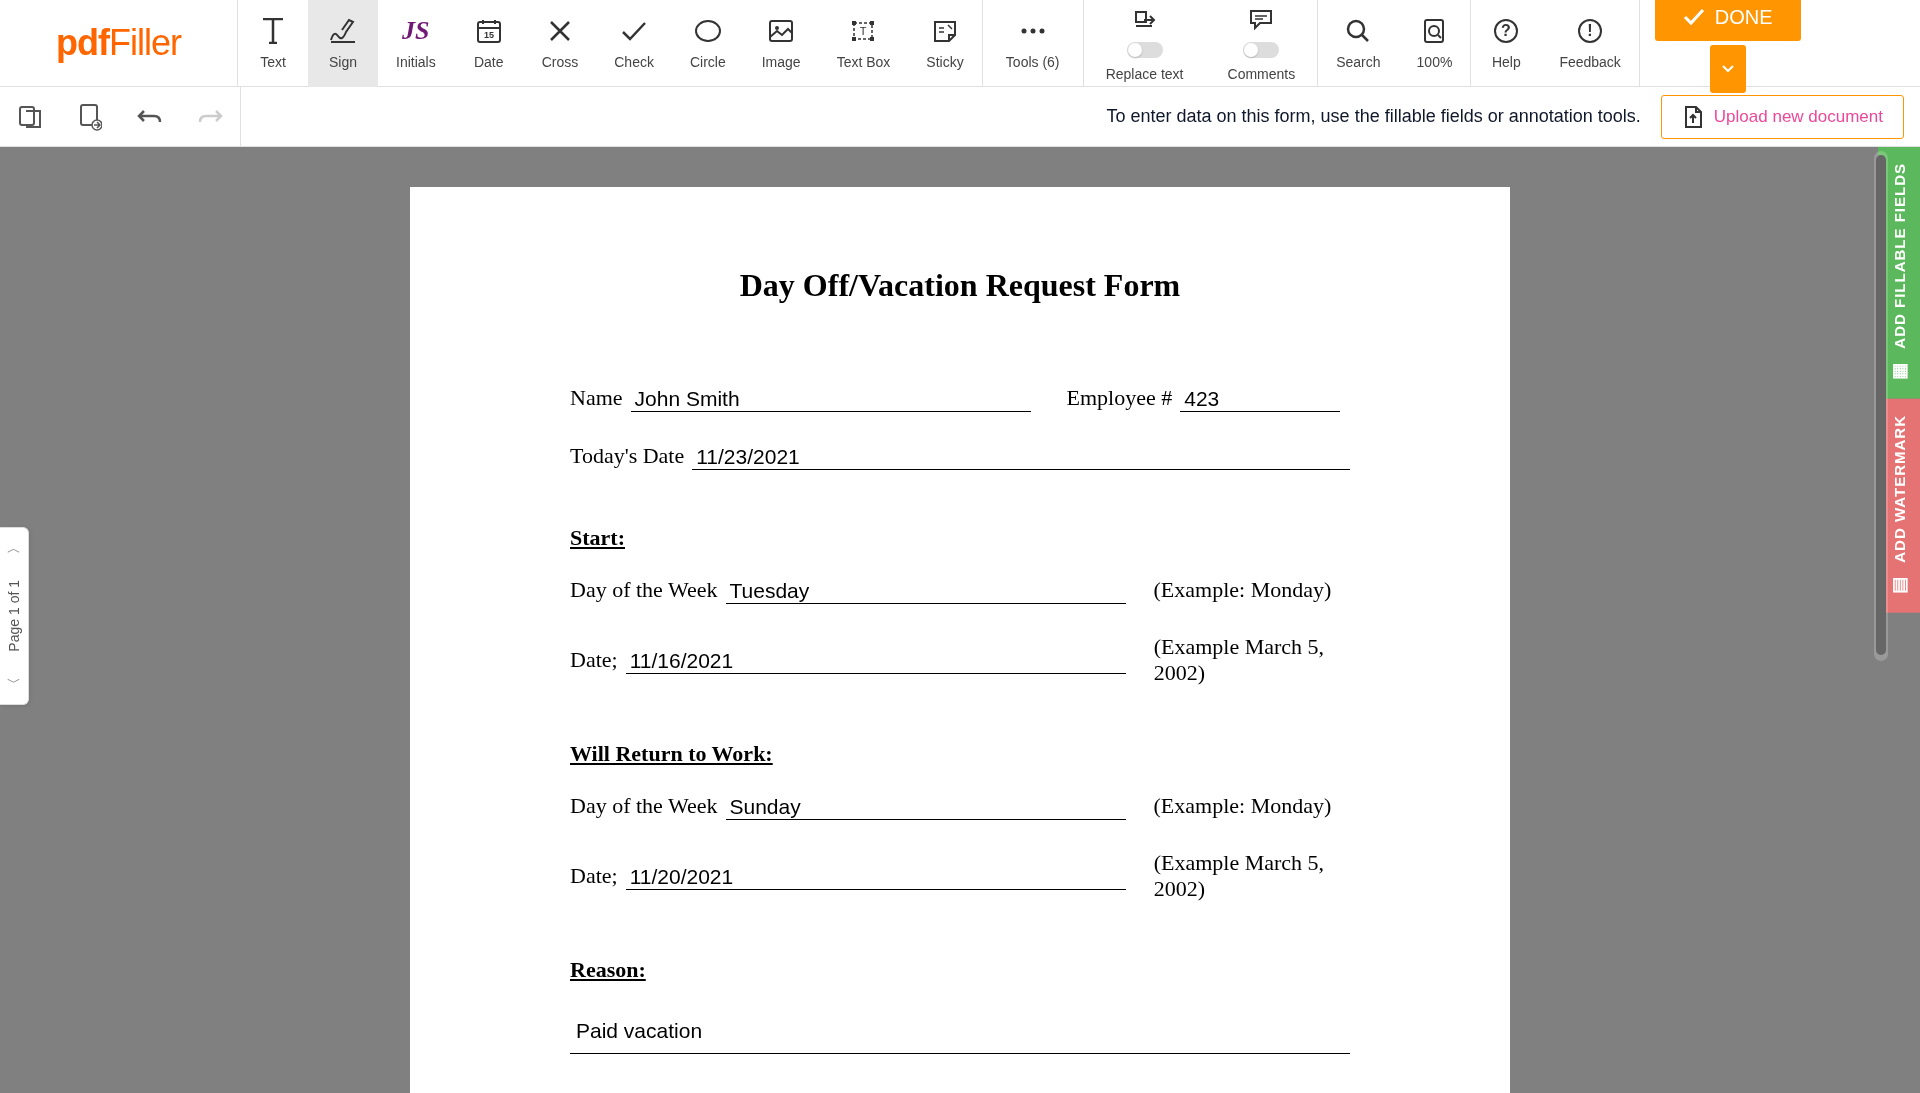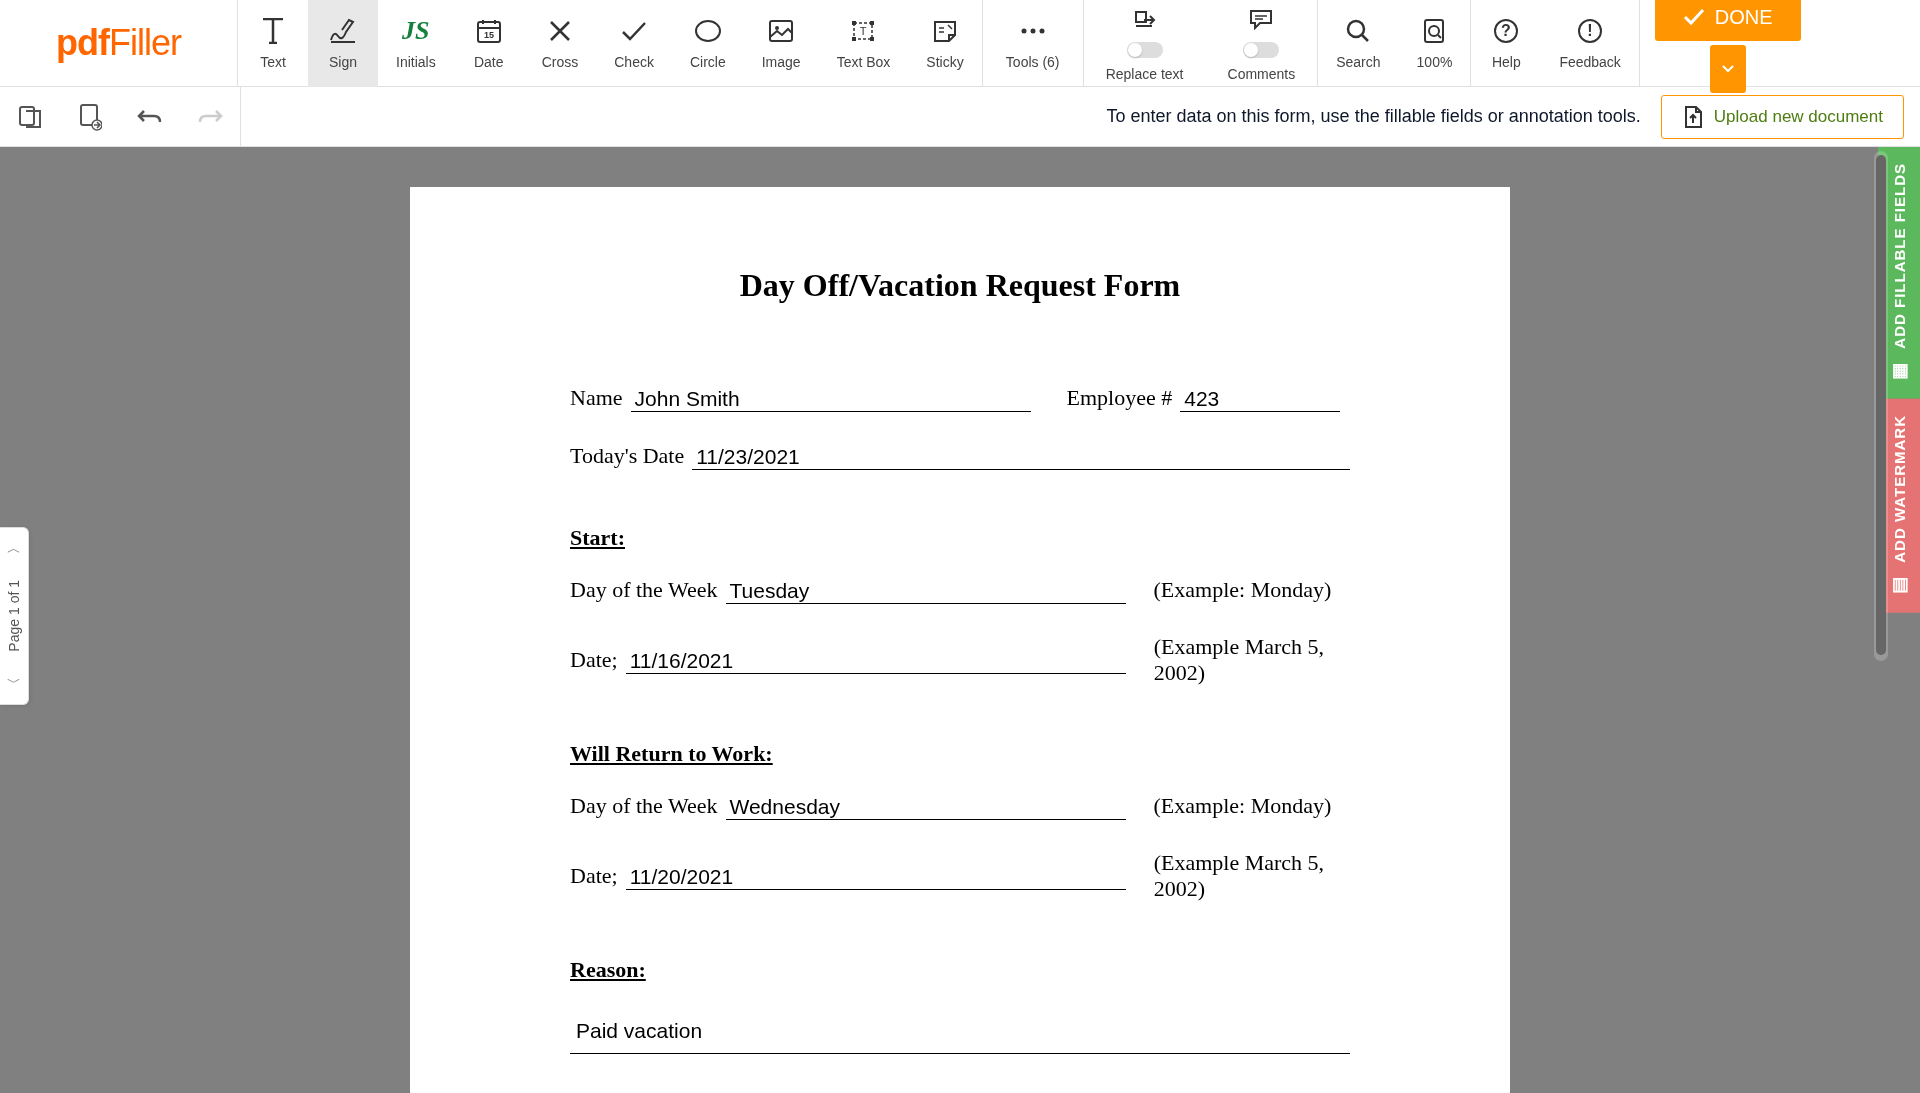--- a/index.html
+++ b/index.html
@@ -44,21 +44,21 @@
       display: flex;
       flex-direction: column;
       align-items: center;
       justify-content: center;
       padding: 0 18px;
       cursor: pointer;
       min-width: 70px;
       gap: 8px;
     }
     .tool-btn.active { background: #e8e8e8; }
-    .tool-btn .icon { font-size: 28px; color: #15803d; height: 30px; display: flex; align-items: center; }
+    .tool-btn .icon { font-size: 28px; color: #701a75; height: 30px; display: flex; align-items: center; }
     .tool-btn .label { font-size: 14px; color: #444; }
     .tool-btn-wide { min-width: 100px; padding: 0 22px; }
     
     .toggle-group .tool-btn { gap: 8px; }
     .toggle-pill {
       width: 36px; height: 16px; border-radius: 8px; background: #ddd; position: relative;
     }
     .toggle-pill::after {
       content:''; position: absolute; width: 14px; height: 14px; border-radius: 50%;
       background: #fff; top: 1px; left: 1px; box-shadow: 0 1px 2px rgba(0,0,0,0.2);
@@ -125,21 +125,21 @@
     .sec-btn.disabled { color: #ccc; cursor: default; }
     
     .hint-text {
       margin-left: auto;
       font-size: 18px;
       color: #0f172a;
       padding-right: 20px;
     }
     .upload-btn {
       border: 1px solid #ff9500;
-      color: #4d7c0f;
+      color: #ec4899;
       background: #fff;
       height: 44px;
       padding: 0 20px;
       border-radius: 3px;
       display: flex;
       align-items: center;
       gap: 10px;
       font-size: 17px;
       font-weight: 500;
       cursor: pointer;
@@ -545,21 +545,21 @@
     <div class="form-row">
       <span class="form-label">Date;</span>
       <span class="form-field" style="width:500px">11/16/2021</span>
       <span class="example-text">(Example March 5, 2002)</span>
     </div>
 
     <div class="section-header">Will Return to Work:</div>
 
     <div class="form-row">
       <span class="form-label">Day of the Week</span>
-      <span class="form-field" style="width:400px">Wednesday</span>
+      <span class="form-field" style="width:400px">Sunday</span>
       <span class="example-text">(Example: Monday)</span>
     </div>
     <div class="form-row">
       <span class="form-label">Date;</span>
       <span class="form-field" style="width:500px">11/20/2021</span>
       <span class="example-text">(Example March 5, 2002)</span>
     </div>
 
     <div class="section-header">Reason:</div>
     <div class="reason-lines">

